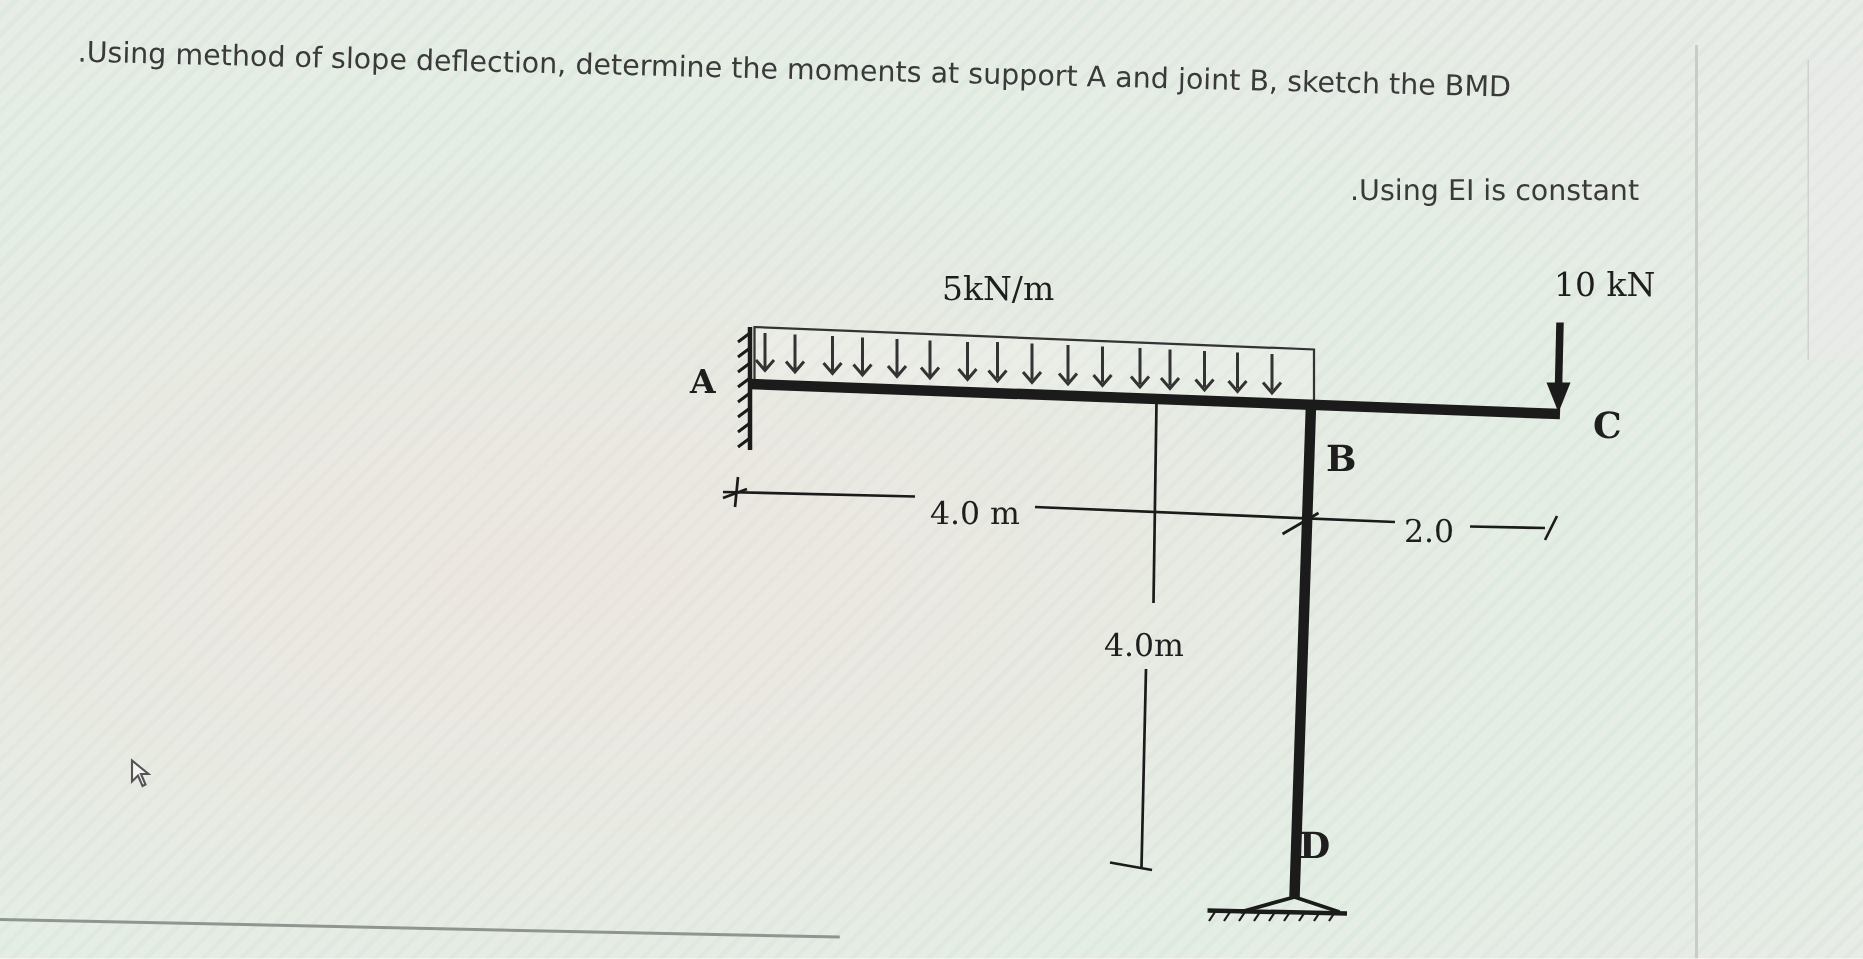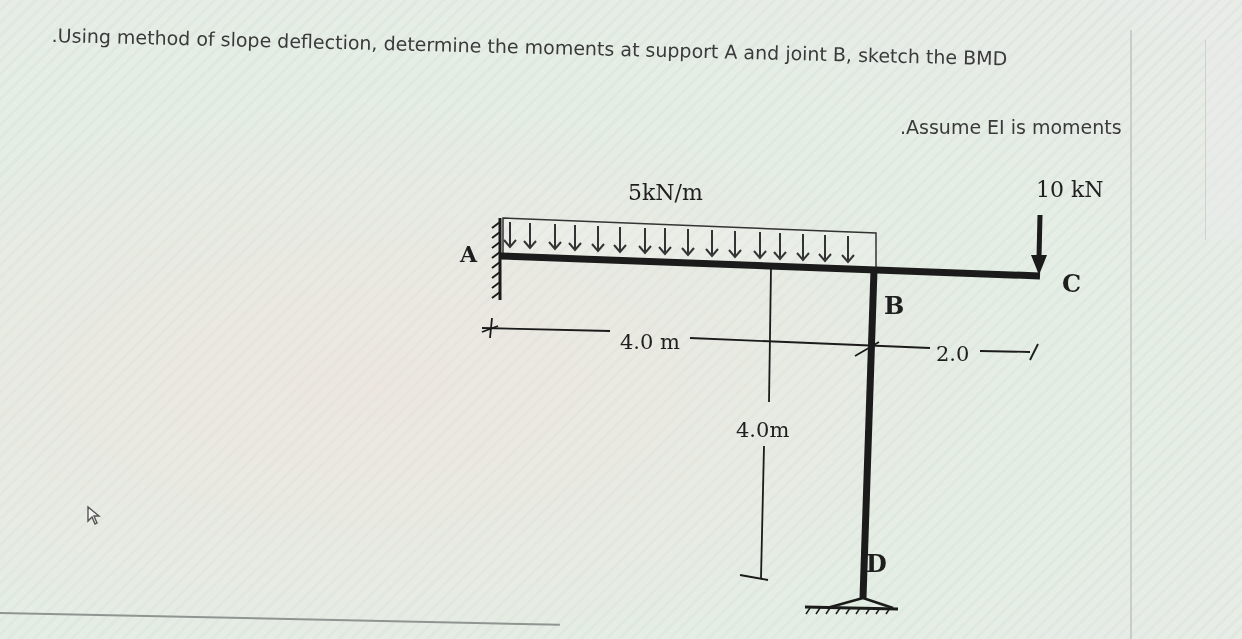--- a/index.html
+++ b/index.html
@@ -39,21 +39,21 @@
 </style>
 </head>
 <body>
 
 <div class="wash"></div>
 <div class="page-edge-right"></div>
 <div class="side-panel"></div>
 <div class="page-edge-bottom"></div>
 
 <div class="question">.Using method of slope deflection, determine the moments at support A and joint B,  sketch the BMD</div>
-<div class="assume">.Assume EI is moments</div>
+<div class="assume">.Using EI is constant</div>
 
 <svg class="diagram" width="1242" height="639" viewBox="0 0 1242 639">
 
   <text class="lbl" x="628" y="200" font-size="22">5kN/m</text>
 
   <g stroke="#333" fill="none" stroke-width="1.5">
     <path d="M503 218 L876 233 L876 268 L503 254 Z" fill="rgba(255,255,255,0.15)"></path>
     <g stroke-width="2">
       <path d="M510 222 v24 M504 240 l6 7 l6 -7"></path>
       <path d="M530 223 v24 M524 241 l6 7 l6 -7"></path>

